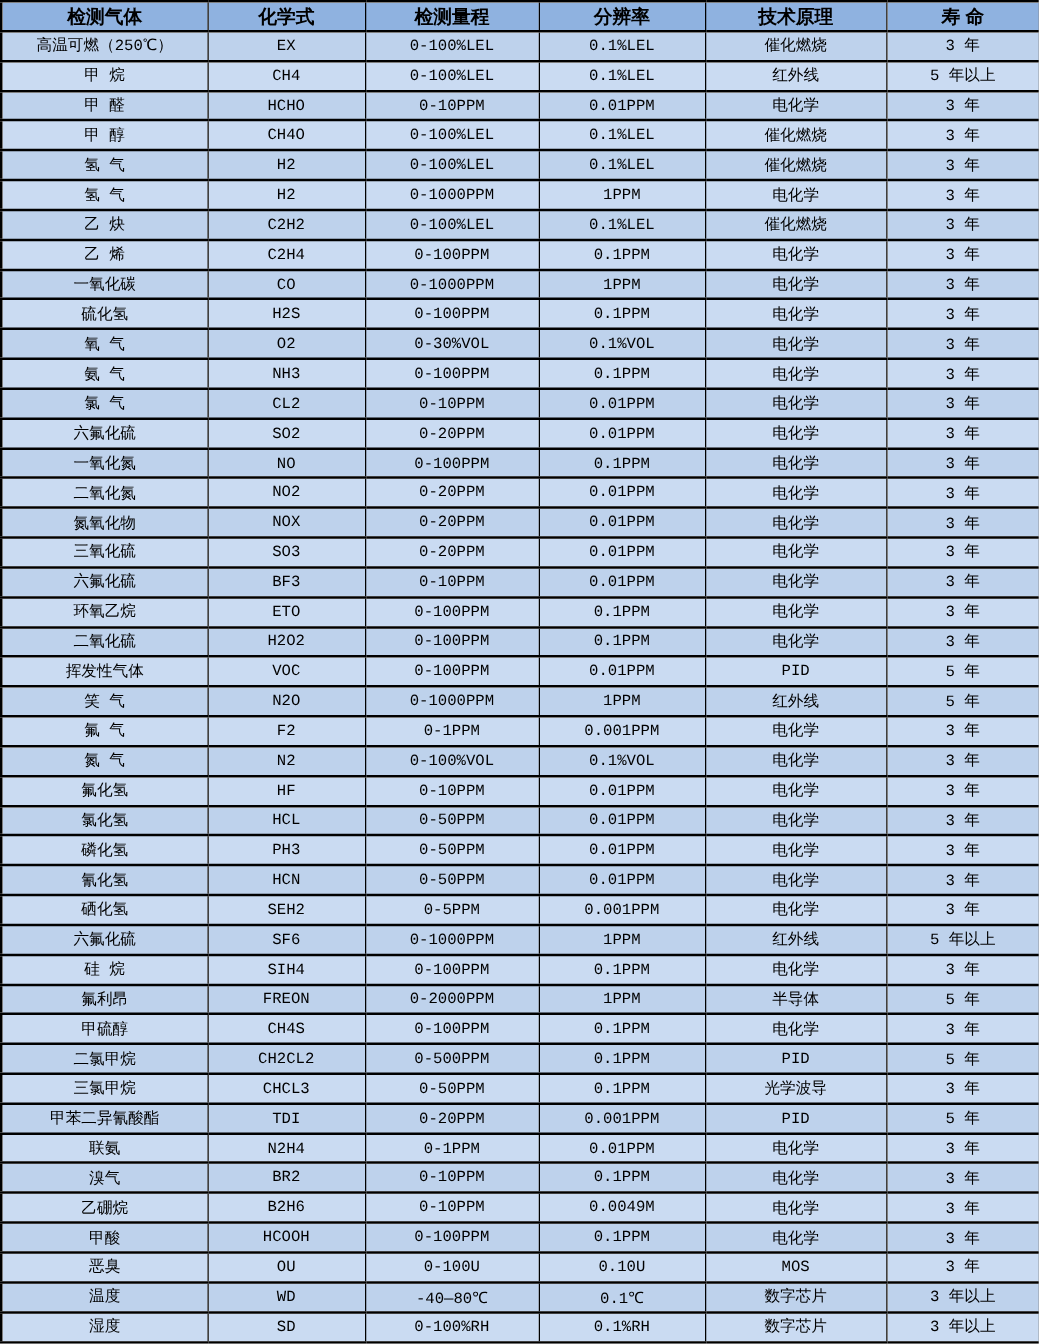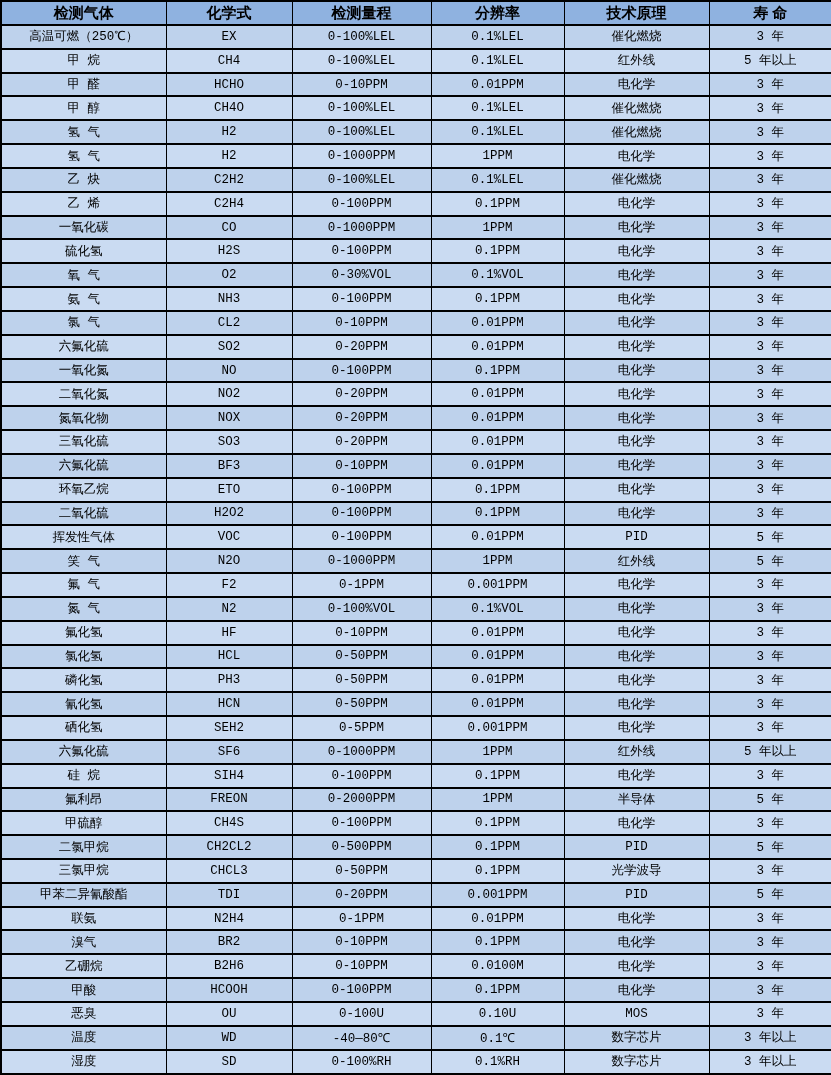--- a/index.html
+++ b/index.html
@@ -370,21 +370,21 @@
         <td>BR2</td>
         <td>0-10PPM</td>
         <td>0.1PPM</td>
         <td>电化学</td>
         <td>3 年</td>
       </tr>
       <tr>
         <td>乙硼烷</td>
         <td>B2H6</td>
         <td>0-10PPM</td>
-        <td>0.0100M</td>
+        <td>0.0049M</td>
         <td>电化学</td>
         <td>3 年</td>
       </tr>
       <tr>
         <td>甲酸</td>
         <td>HCOOH</td>
         <td>0-100PPM</td>
         <td>0.1PPM</td>
         <td>电化学</td>
         <td>3 年</td>

